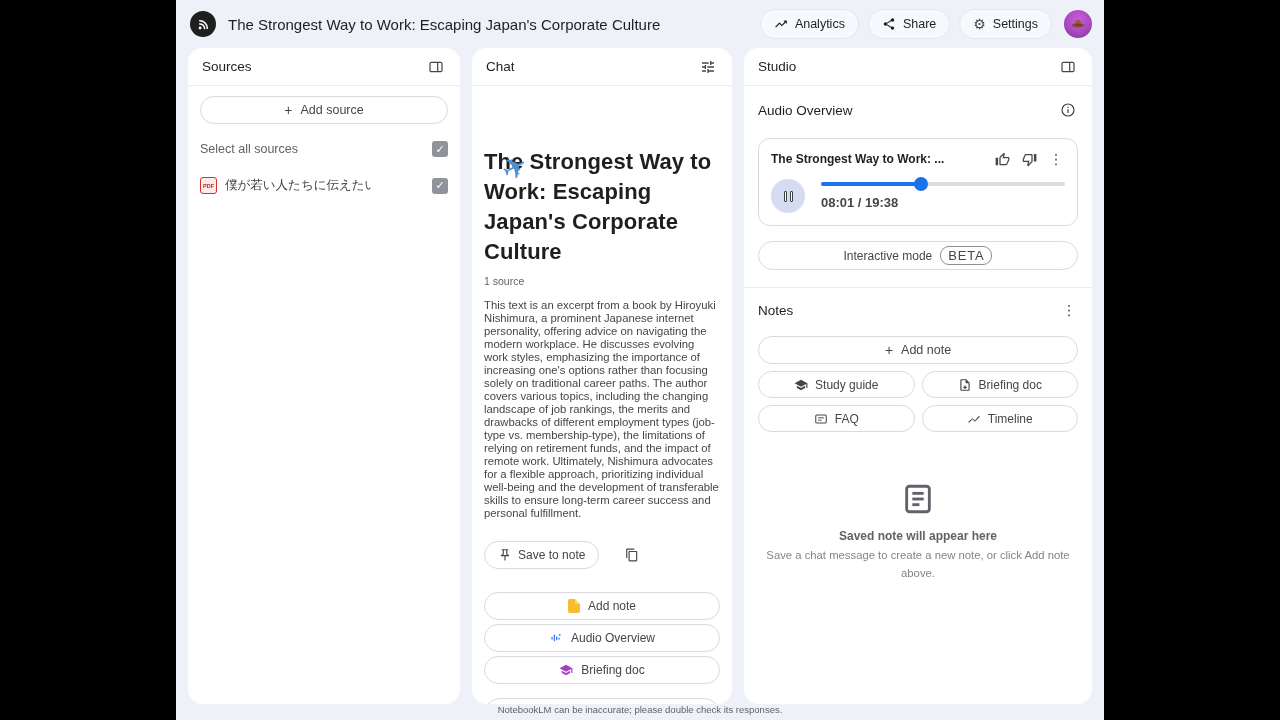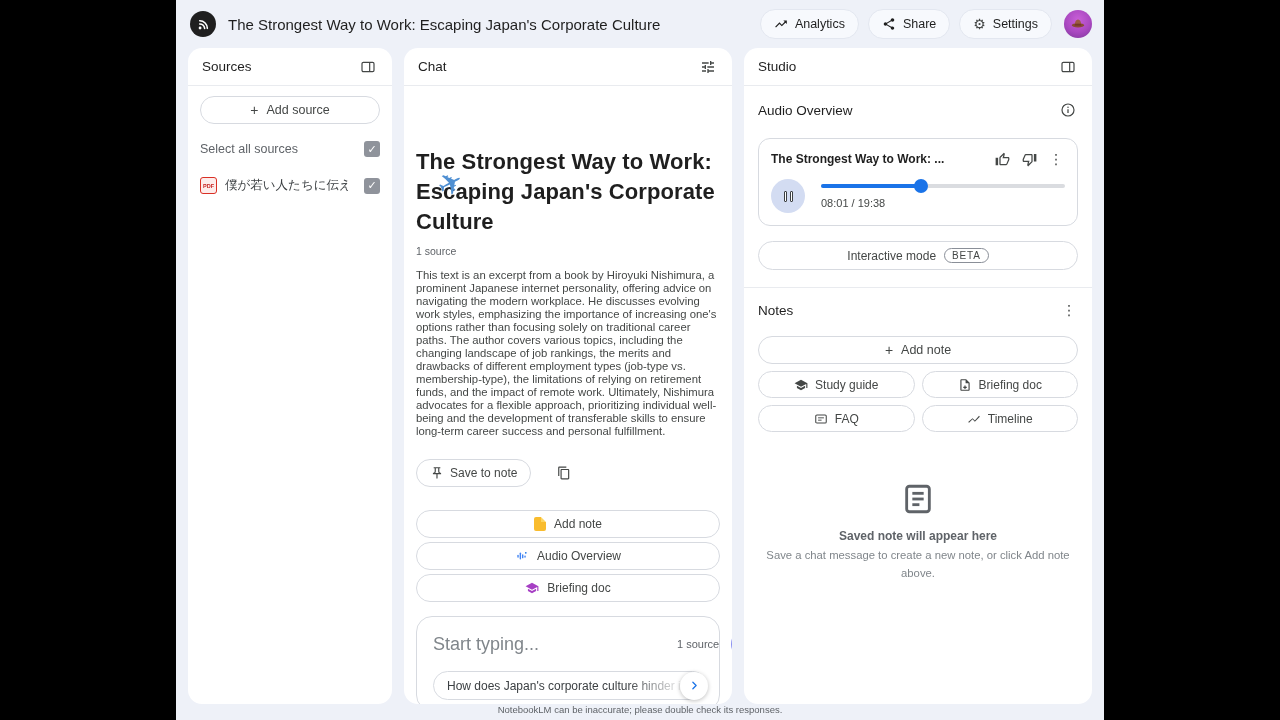--- a/index.html
+++ b/index.html
@@ -21,21 +21,21 @@
     display:flex; align-items:center; justify-content:center; overflow:hidden; }
 
   
   .main { flex:1; display:flex; gap:12px; padding:0 12px; min-height:0; }
   .panel { background:#fff; border-radius:14px; display:flex; flex-direction:column; min-height:0; overflow:hidden; }
   .panel-hd { height:38px; flex:none; display:flex; align-items:center; justify-content:space-between; padding:0 14px; border-bottom:1px solid #e9ebef; }
   .panel-hd .p-title { font-size:13.5px; color:#1f1f1f; }
   .icon-btn { background:none; border:none; cursor:pointer; display:flex; align-items:center; justify-content:center; padding:2px; color:#444746; }
   .icon-btn svg { width:16px; height:16px; }
 
-  .p-sources { width:204px; flex:none; }
+  .p-sources { width:272px; flex:none; }
   .p-chat { flex:1; }
   .p-studio { width:348px; flex:none; }
 
   
   .src-body { padding:10px 12px; }
   .outline-btn { width:100%; height:28px; border:1px solid #d7dae0; border-radius:14px; background:#fff;
     display:flex; align-items:center; justify-content:center; gap:8px; font-size:12.5px; color:#444746; cursor:pointer; }
   .plus-glyph { font-size:14px; color:#444746; line-height:1; }
   .src-row { display:flex; align-items:center; margin-top:17px; }
   .src-row .lbl { font-size:12.5px; color:#5f6368; }
@@ -93,24 +93,24 @@
   .player-top .icon-btn svg { width:15px; height:15px; }
   .dots-glyph { font-size:14px; color:#444746; }
   .player-main { display:flex; align-items:center; margin-top:10px; gap:16px; }
   .pause-btn { width:34px; height:34px; border-radius:50%; border:none; background:#d3dcf2; cursor:pointer;
     display:flex; align-items:center; justify-content:center; gap:3px; flex:none; }
   .pause-btn i { width:3px; height:11px; border:1.4px solid #3c4043; border-radius:1px; background:#fff; }
   .slider-zone { flex:1; }
   .slider { position:relative; height:4px; border-radius:2px; background:#dadce0; cursor:pointer; }
   .slider .fill { position:absolute; left:0; top:0; height:100%; border-radius:2px; background:#1a73e8; }
   .slider .thumb { position:absolute; top:50%; transform:translate(-50%,-50%); width:14px; height:14px; border-radius:50%; background:#1a73e8; cursor:grab; }
-  .time { margin-top:9px; font-size:11px; color:#444746; }
+  .time { margin-top:9px; font-size:13px; color:#444746;font-weight:bold; }
   .interactive-btn { margin-top:15px; height:29px; border:1px solid #d7dae0; border-radius:15px; background:#fff; cursor:pointer;
     display:flex; align-items:center; justify-content:center; gap:8px; font-size:12px; color:#444746; }
-  .beta-badge { border:1px solid #8a8f98; border-radius:9px; padding:1px 7px; font-size:10px; letter-spacing:.8px; color:#444746; }
+  .beta-badge { border:1px solid #8a8f98; border-radius:9px; padding:1px 7px; font-size:13px; letter-spacing:.8px; color:#444746; }
   .studio-div { margin:17px -14px 0 -14px; border-top:1px solid #e9ebef; }
   .notes-hd { margin-top:12px; }
   .addnote-btn { margin-top:16px; }
   .tools-grid { margin-top:7px; display:grid; grid-template-columns:1fr 1fr; gap:7px; }
   .tool-btn { height:27px; border:1px solid #d7dae0; border-radius:14px; background:#fff; cursor:pointer;
     display:flex; align-items:center; justify-content:center; gap:7px; font-size:12px; color:#444746; }
   .tool-btn svg { width:14px; height:14px; }
   .empty { margin-top:50px; text-align:center; padding:0 2px; }
   .empty svg { width:34px; height:34px; }
   .empty-title { margin-top:9px; font-size:12px; font-weight:bold; color:#5f6368; }

